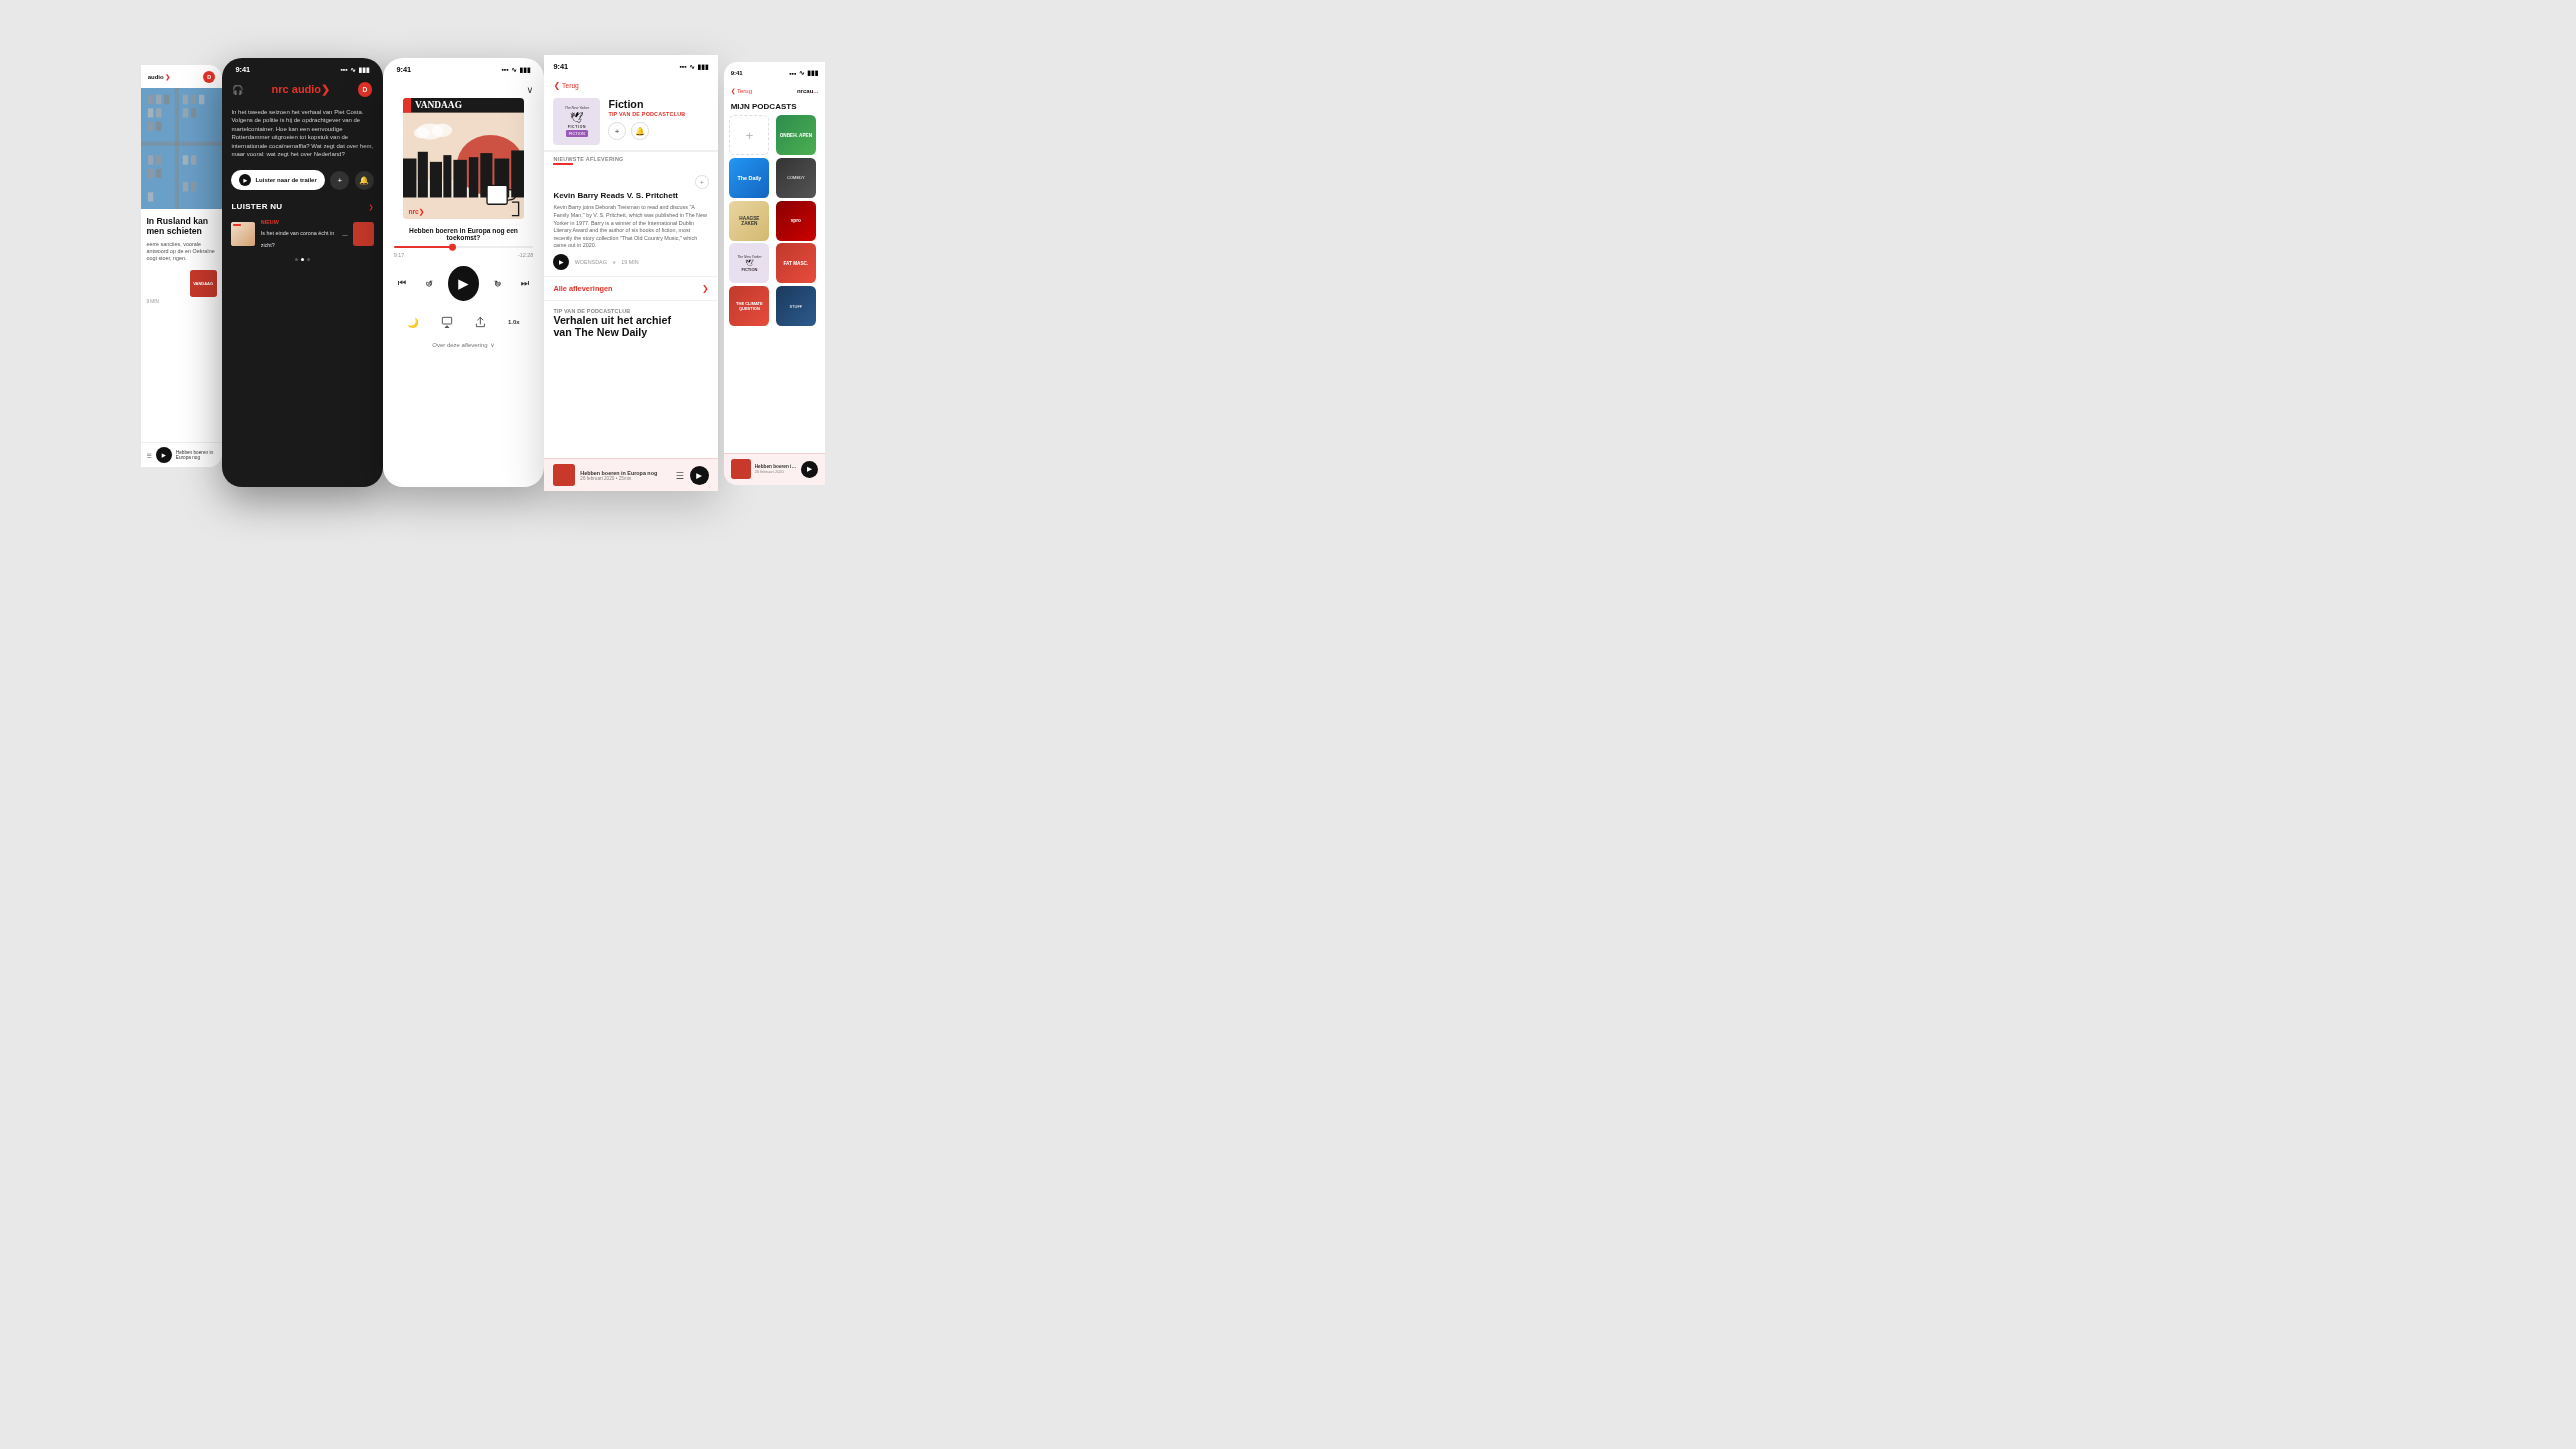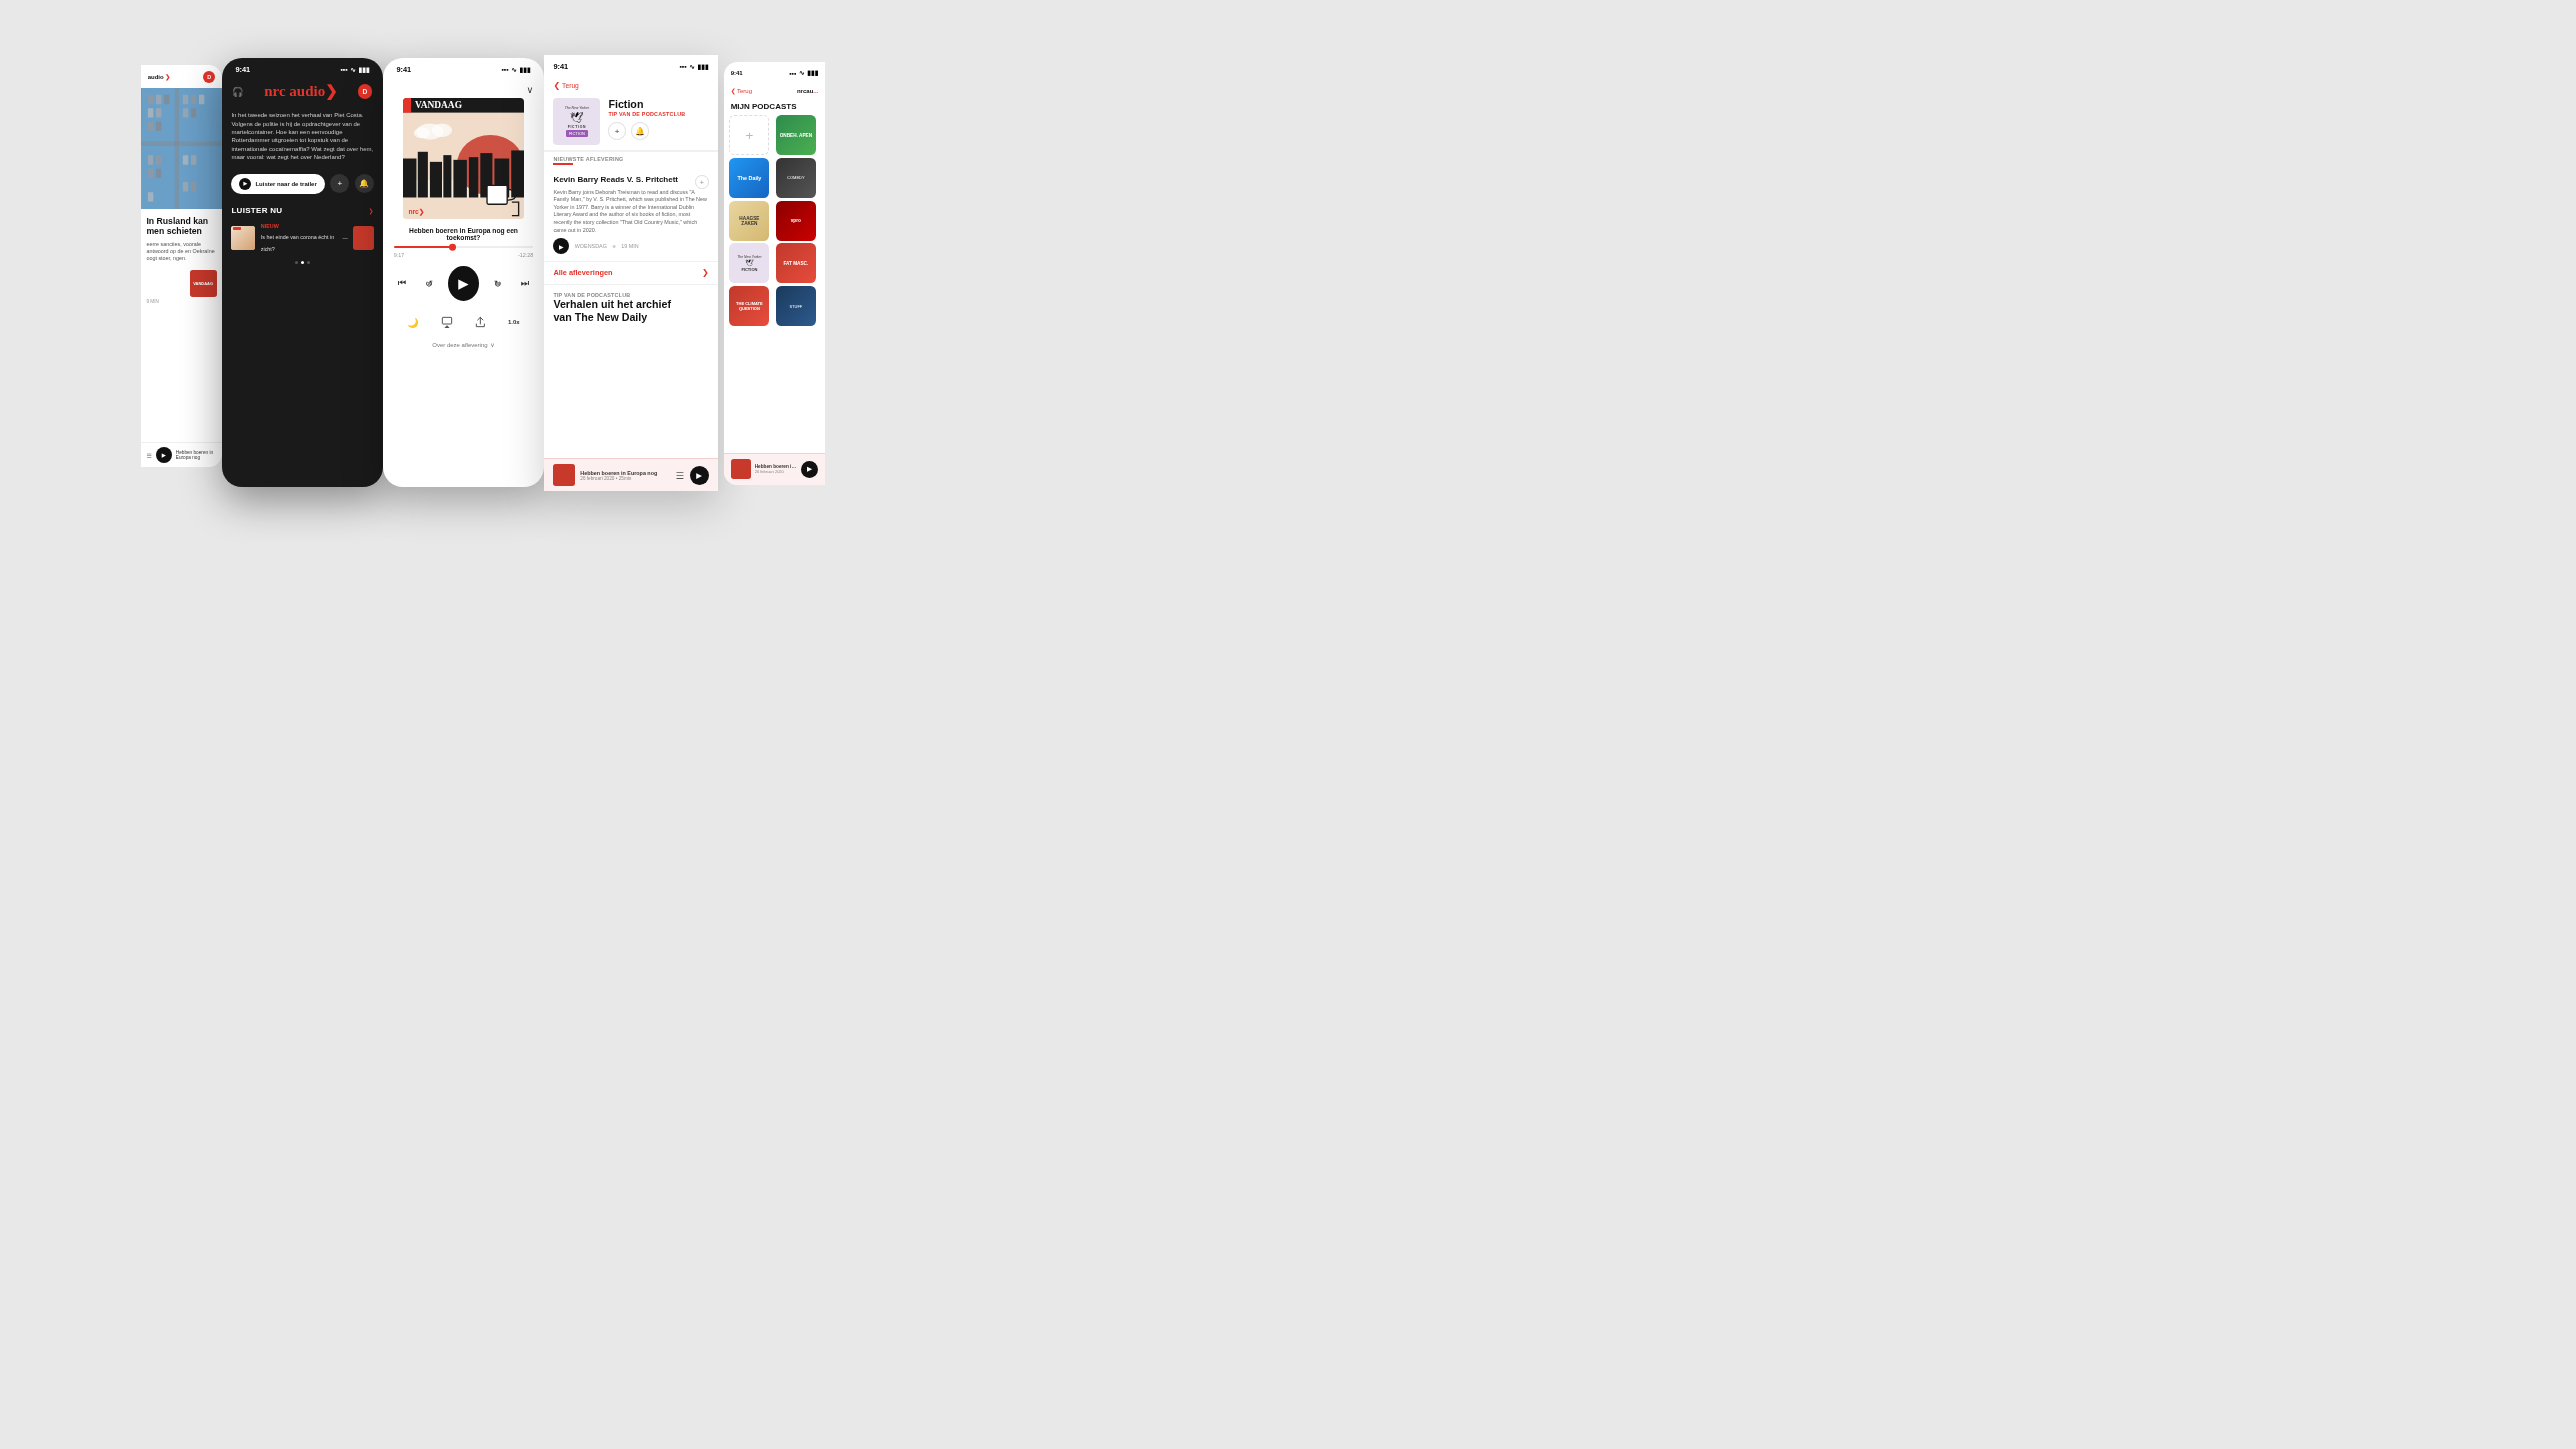--- a/index.html
+++ b/index.html
@@ -199,24 +199,23 @@
     }
 
     
     .s2-header {
       display: flex;
       justify-content: space-between;
       align-items: center;
       padding: 4px 10.7px 2.7px;
     }
     .s2-logo {
-      font-size: 15px;
+      font-size: 11px;
       font-weight: 700;
       color: white;
-      font-family: Liberation Serif, serif;
     }
     .s2-logo span { color: #e63329; }
     .s2-headphone {
       color: white;
       font-size: 9.4px;
     }
     .s2-avatar {
       width: 14.8px;
       height: 14.8px;
       border-radius: 50%;
@@ -586,20 +585,21 @@
     .s4-episode-card {
       padding: 6.7px 9.4px;
       border-bottom: 0.7px solid #f0f0f0;
     }
     .s4-ep-title {
       font-size: 8px;
       font-weight: 700;
       color: #111;
       margin-bottom: 2.7px;
       line-height: 1.3;
+      margin-top: 16px;
     }
     .s4-ep-body {
       font-size: 5.4px;
       color: #666;
       line-height: 1.4;
       margin-bottom: 4px;
     }
     .s4-ep-meta {
       display: flex;
       align-items: center;

